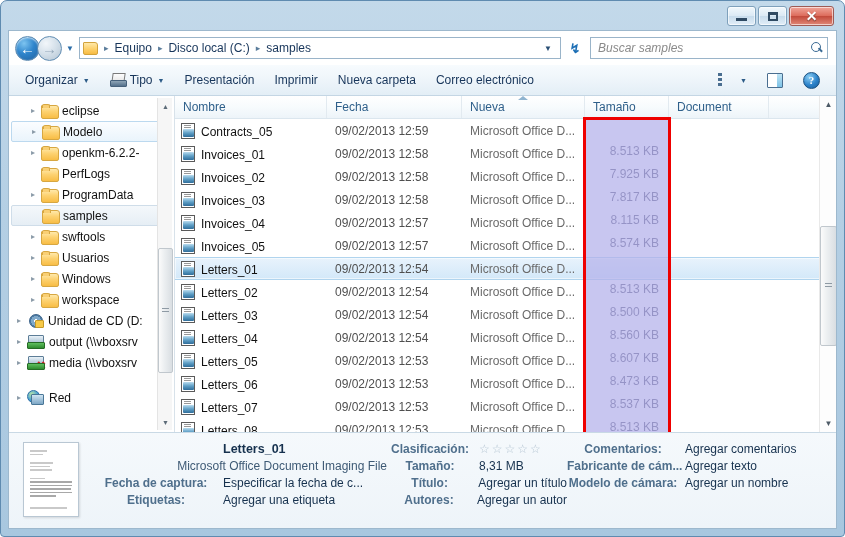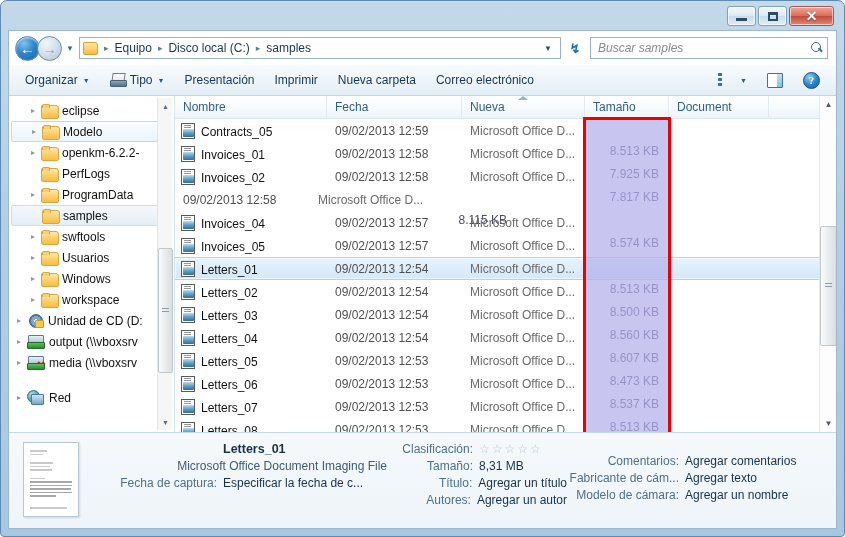--- a/index.html
+++ b/index.html
@@ -350,23 +350,23 @@
     border: 1px solid #b9c7d3; box-shadow: 1px 1px 2px rgba(0,0,0,.12);
     flex: 0 0 56px; padding: 7px 6px; overflow: hidden;
   }
   .tl { height: 1.5px; background: #c9c9c9; margin-bottom: 2px; }
   .tl.dark { background: #a8a8a8; }
   .tl.gap { margin-bottom: 7px; }
   #dcols { flex: 1; display: flex; padding-left: 16px; font-size: 12px; }
   .dcol { display: flex; flex-direction: column; gap: 3px; }
   .dcol.c1 { width: 292px; }
   .dcol.c2 { width: 180px; }
-  .dcol.c3 { flex: 1; margin-top: 12px; }
+  .dcol.c3 { flex: 1; }
   .drow { display: flex; align-items: baseline; white-space: nowrap; }
-  .dlabel { color: #4f6f8c; text-align: right; padding-right: 6px; }
+  .dlabel { color: #4f6f8c; text-align: center; padding-right: 6px; font-weight: bold; }
   .dval { color: #16314e; }
   .dcol.c1 .dlabel { width: 128px; }
   .dcol.c2 .dlabel { width: 92px; }
   .dcol.c3 .dlabel { width: 118px; }
   .dtitle { color: #16314e; font-weight: bold; font-size: 12.5px; }
   .dsub { color: #3e5a75; }
   .stars { display: flex; gap: 2px; }
   .star { color: #b7c7d4; font-size: 12px; line-height: 1; }
 </style>
 </head>
@@ -599,20 +599,24 @@
               <div class="cell name">
                 <span class="doc-ico"></span>
                 <span>Invoices_02</span>
               </div>
               <div class="cell date">09/02/2013 12:58</div>
               <div class="cell type">Microsoft Office D...</div>
               <div class="cell size">7.817 KB</div>
               <div class="cell tags"></div>
             </div>
             <div class="row">
+              <div class="cell name">
+                <span class="doc-ico"></span>
+                <span>Invoices_03</span>
+              </div>
               <div class="cell date">09/02/2013 12:58</div>
               <div class="cell type">Microsoft Office D...</div>
               <div class="cell size">8.115 KB</div>
               <div class="cell tags"></div>
             </div>
             <div class="row">
               <div class="cell name">
                 <span class="doc-ico"></span>
                 <span>Invoices_04</span>
               </div>
@@ -752,20 +756,24 @@
             <div class="dtitle">Letters_01</div>
           </div>
           <div class="drow">
             <div class="dlabel"></div>
             <div class="dsub">Microsoft Office Document Imaging File</div>
           </div>
           <div class="drow">
             <div class="dlabel">Fecha de captura:</div>
             <div class="dval">Especificar la fecha de c...</div>
           </div>
+          <div class="drow">
+            <div class="dlabel">Etiquetas:</div>
+            <div class="dval">Agregar una etiqueta</div>
+          </div>
         </div>
 
         <div class="dcol c2">
           <div class="drow">
             <div class="dlabel">Clasificación:</div>
             <div class="stars">
               <span class="star">☆</span>
               <span class="star">☆</span>
               <span class="star">☆</span>
               <span class="star">☆</span>

